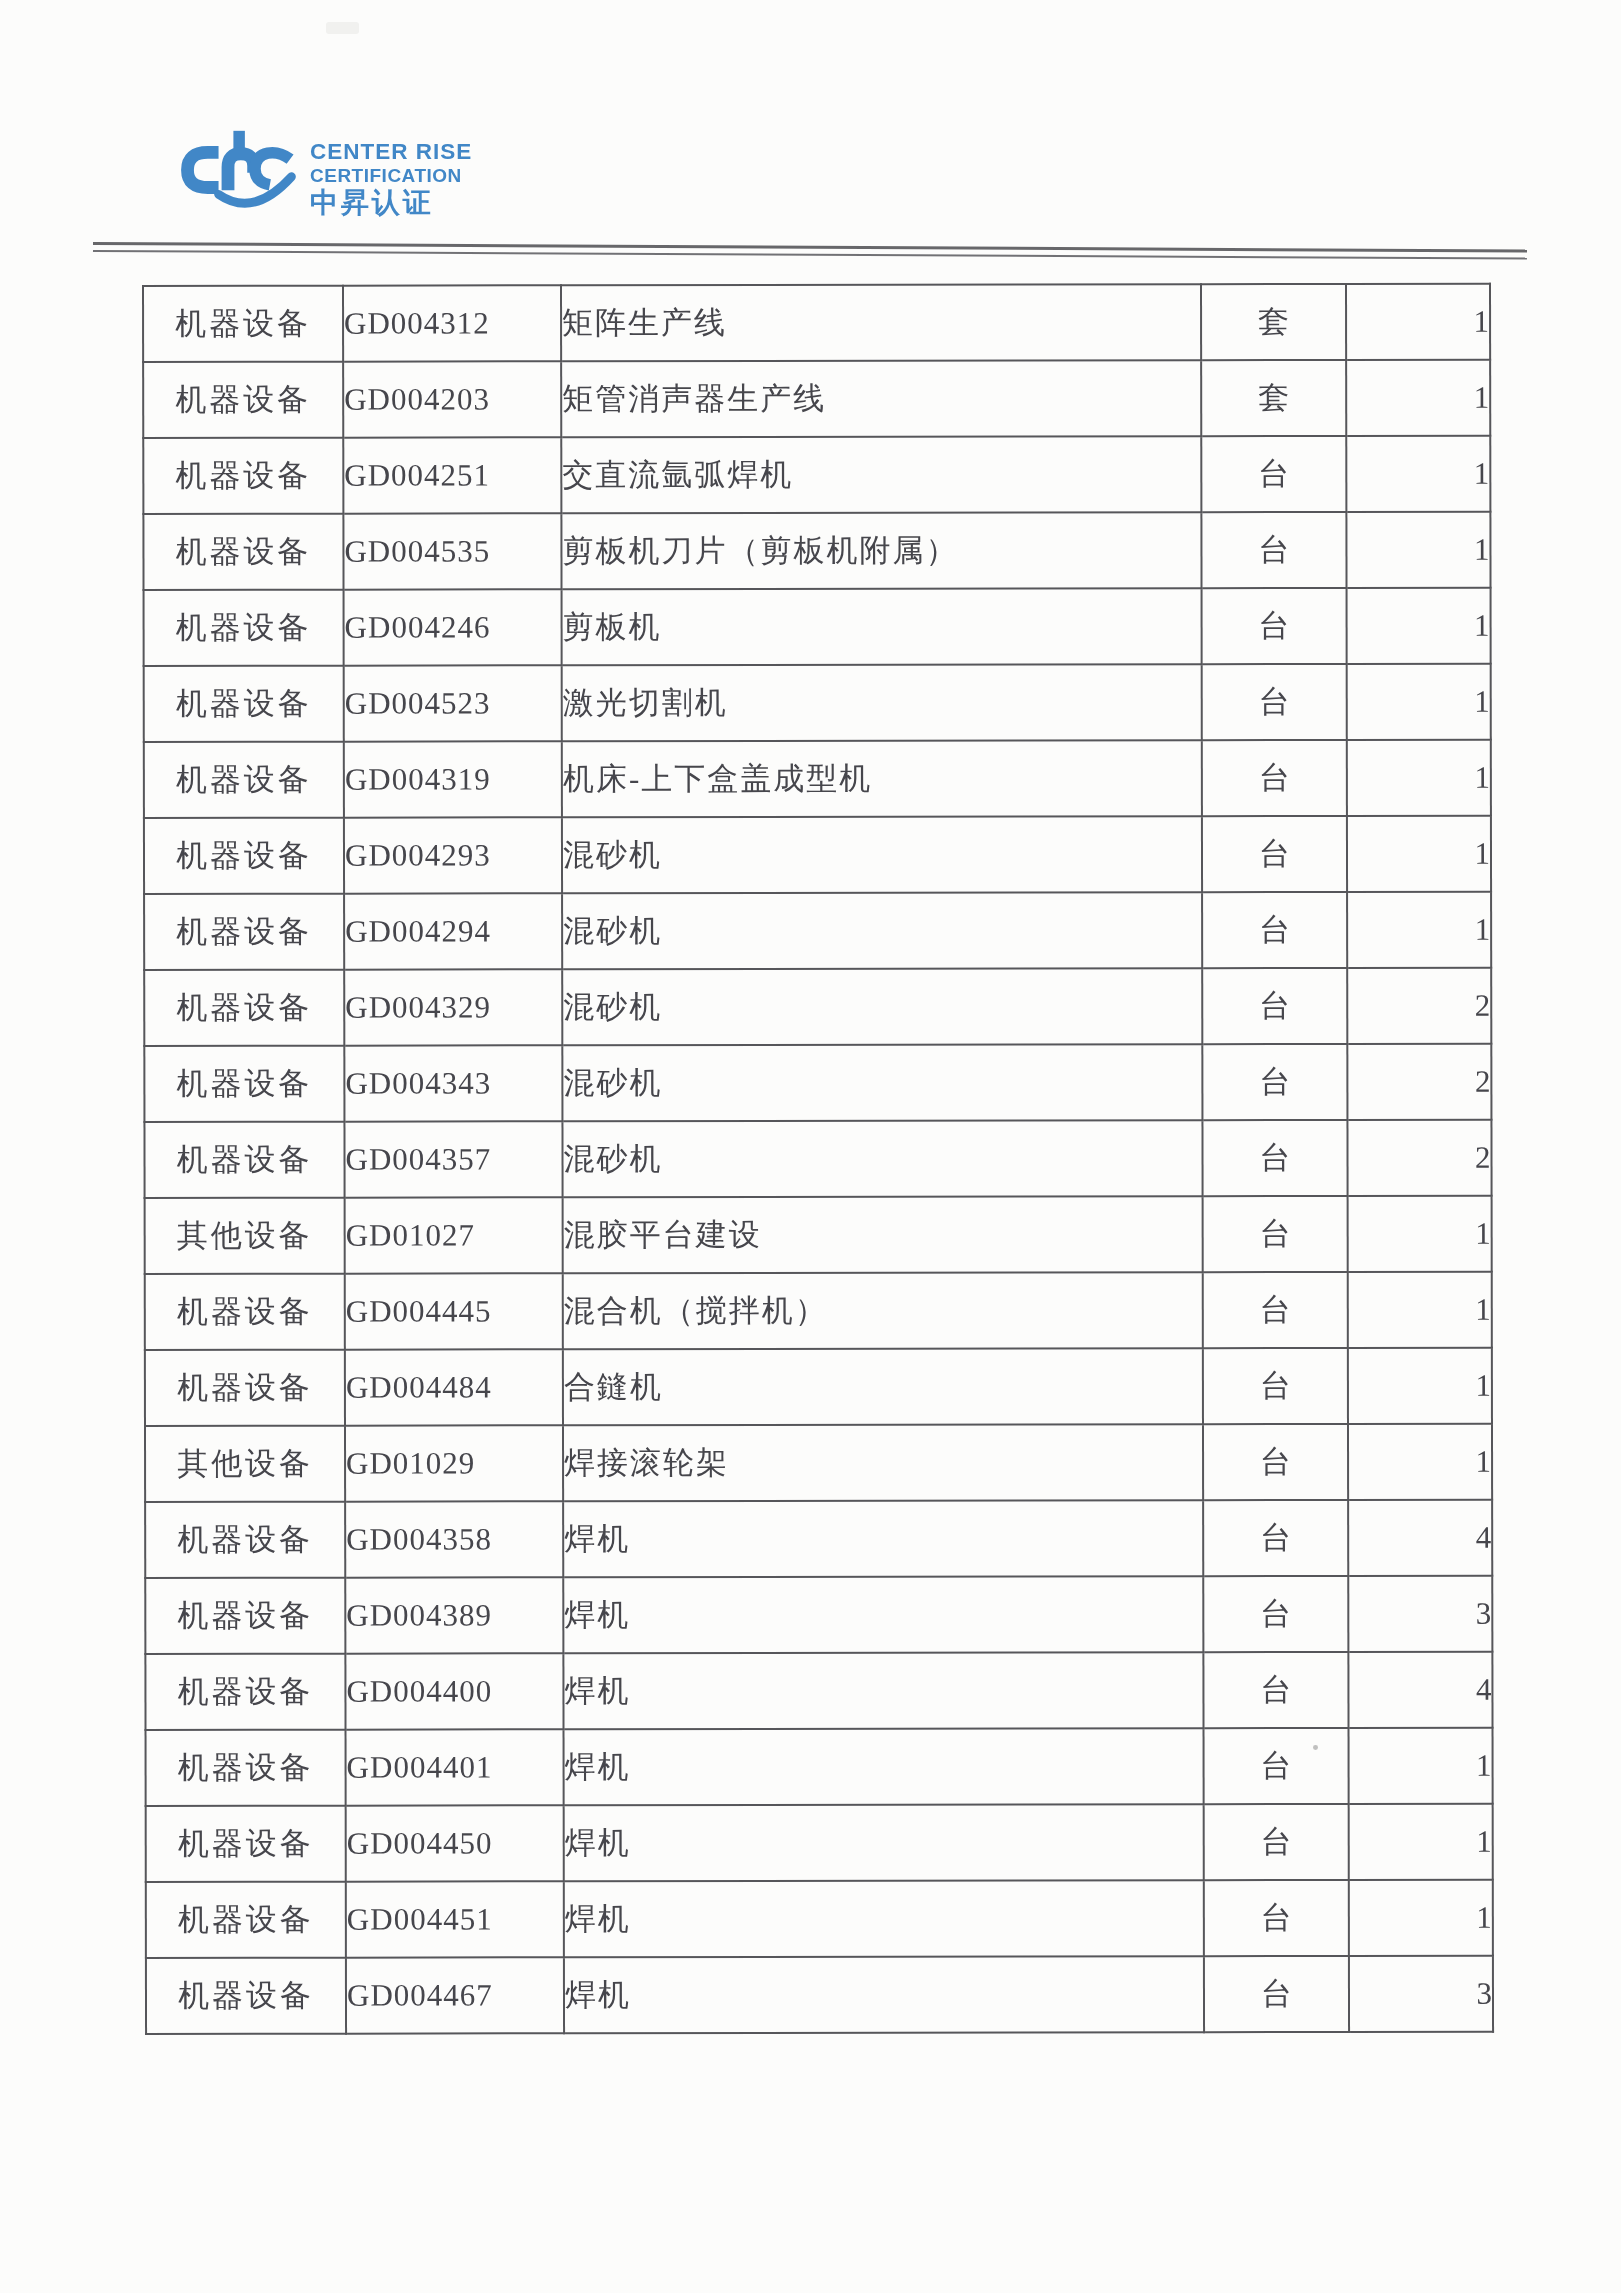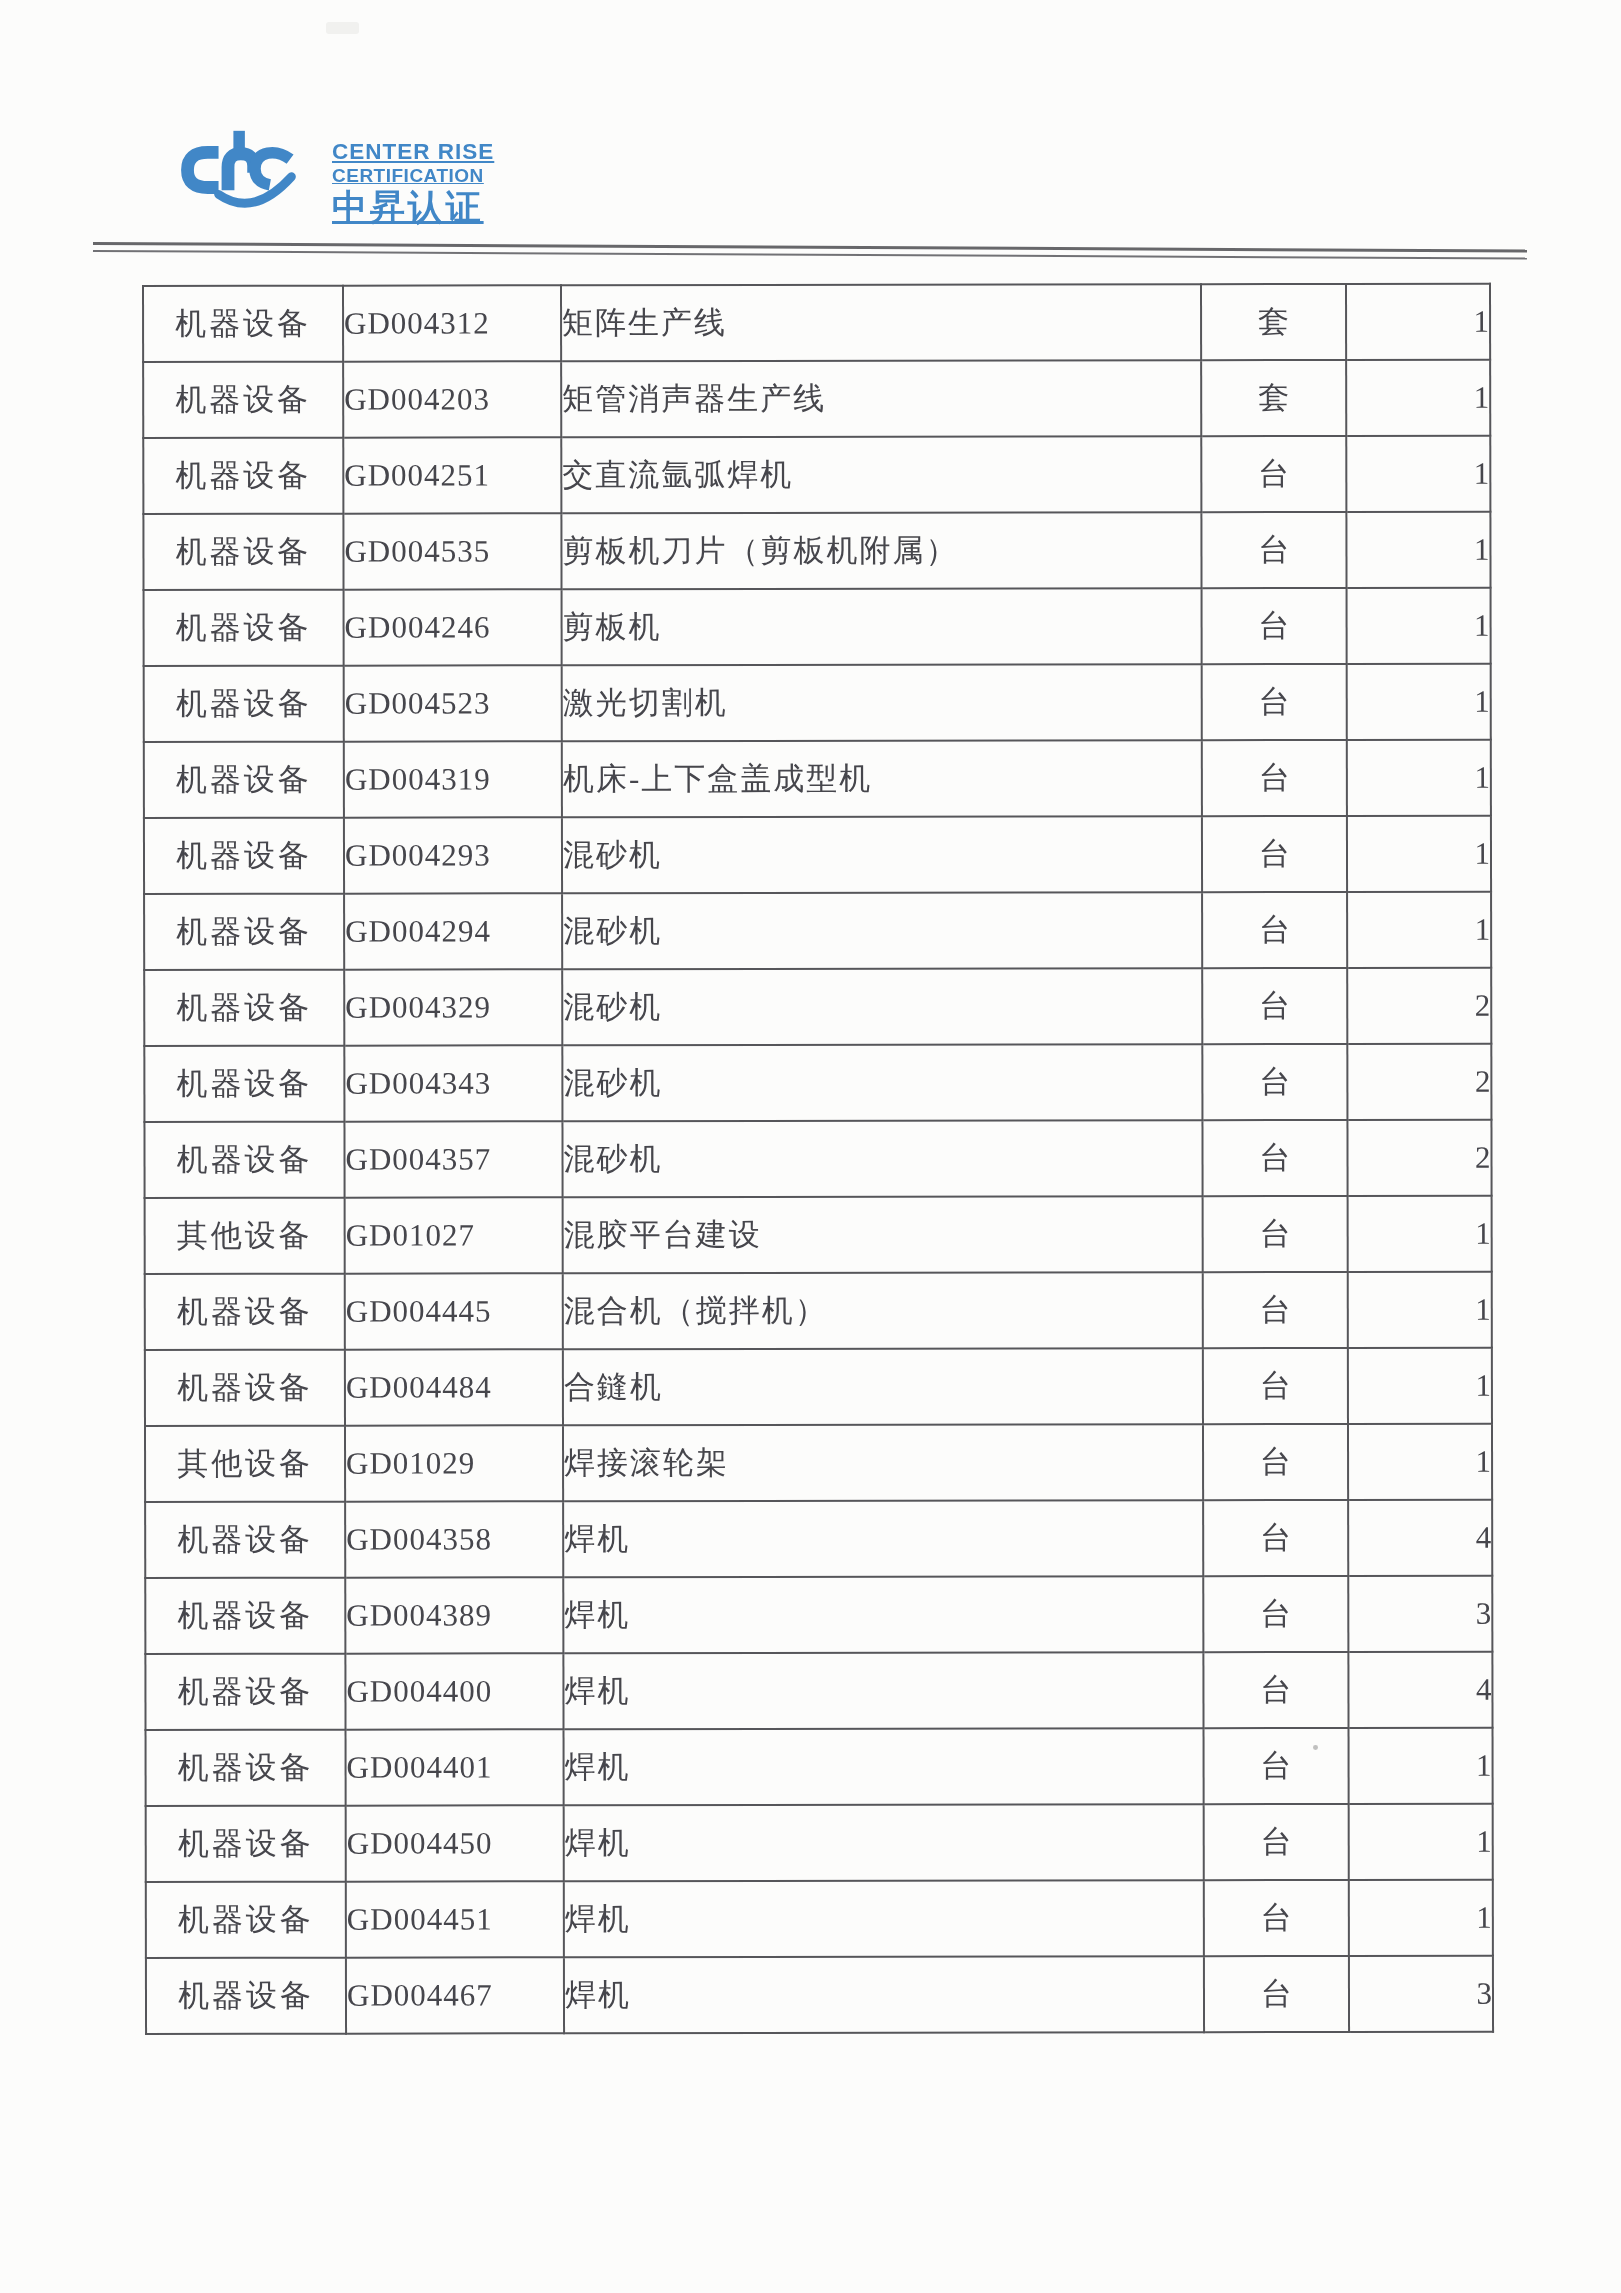--- a/index.html
+++ b/index.html
@@ -35,33 +35,33 @@
 
   
   .logo {
     position: absolute;
     left: 174px; top: 125px;
     display: flex;
     align-items: flex-start;
     color: #4187c7;
   }
   .logo-mark { width: 135px; height: 94px; flex: 0 0 auto; }
-  .logo-text { margin-left: 23px; margin-top: 15.7px; line-height: 1; text-decoration: underline; }
+  .logo-text { margin-left: 1px; margin-top: 15.7px; line-height: 1; }
   .logo-line1 {
     font-family: "Liberation Sans", "DejaVu Sans", sans-serif;
     font-weight: bold; font-size: 22.5px; letter-spacing: 1px;
   }
   .logo-line2 {
     font-family: "Liberation Sans", "DejaVu Sans", sans-serif;
     font-weight: bold; font-size: 19px; letter-spacing: 0.5px;
     margin-top: 2.9px;
   }
   .logo-line3 {
     font-family: "Liberation Sans", "DejaVu Sans", sans-serif;
-    font-weight: bold; font-size: 35px; letter-spacing: 2.9px;
+    font-weight: bold; font-size: 28px; letter-spacing: 2.9px;
     margin-top: 3.9px;
   }
 
   
   .double-rule {
     position: absolute;
     left: 93px; top: 242px;
     width: 1434px; height: 4.9px;
     border-top: 3.9px solid #5b5b5e;
     border-bottom: 2.9px solid #66666a;

